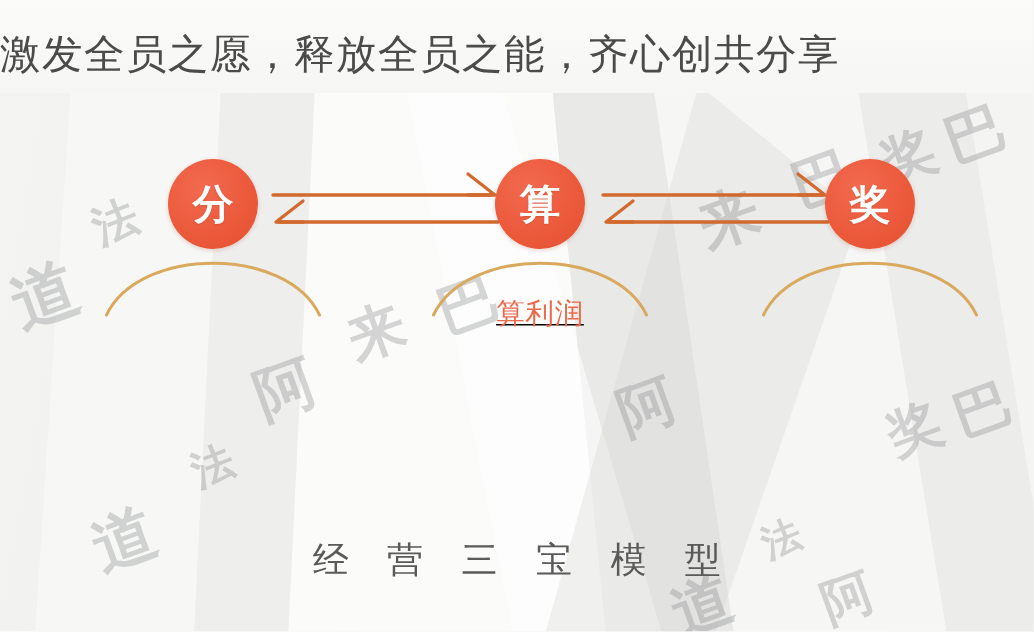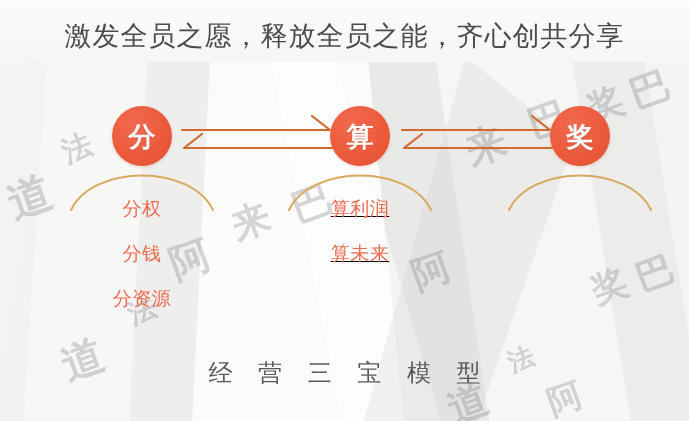--- a/index.html
+++ b/index.html
@@ -86,21 +86,20 @@
     user-select: none;
     pointer-events: none;
   }
 
   
   .title {
     position: absolute;
     left: 0;
     right: 0;
     top: 18px;
-    text-align: center;
     font-size: 27px;
     letter-spacing: 1px;
     color: #4b4b4b;
     font-family: Liberation Serif, serif;
     white-space: nowrap;
   }
 
   
   .node {
     position: absolute;
@@ -261,27 +260,21 @@
   <div class="node n1">
     <span class="glyph">分</span>
   </div>
   <div class="node n2">
     <span class="glyph">算</span>
   </div>
   <div class="node n3">
     <span class="glyph">奖</span>
   </div>
 
-  <div class="col col1">
-    <div class="line">分权</div>
-    <div class="line">分钱</div>
-    <div class="line">分资源</div>
-  </div>
   <div class="col col2">
     <div class="line">算利润</div>
-    <div class="line">算未来</div>
   </div>
   <div class="col col3">
   </div>
 
   <div class="caption">经 营 三 宝 模 型</div>
 
 </div>
 
 </body></html>

